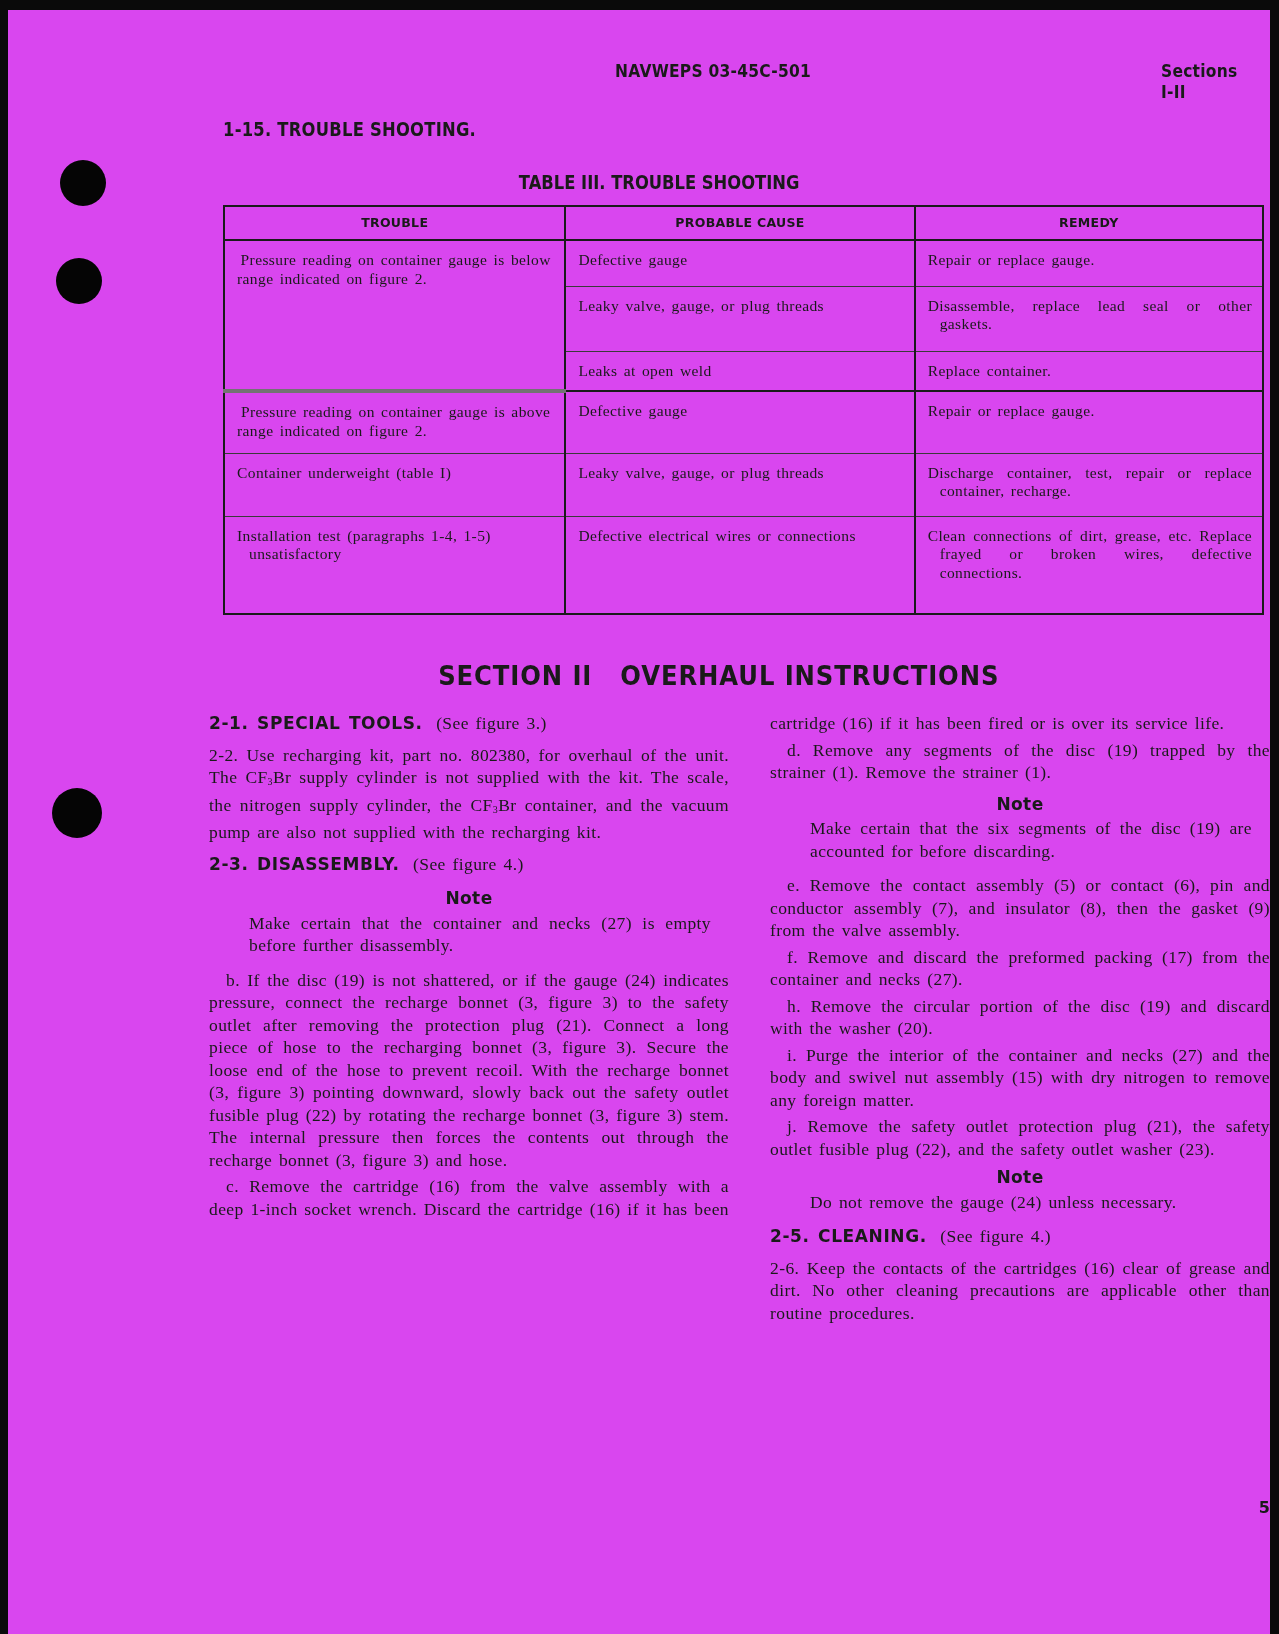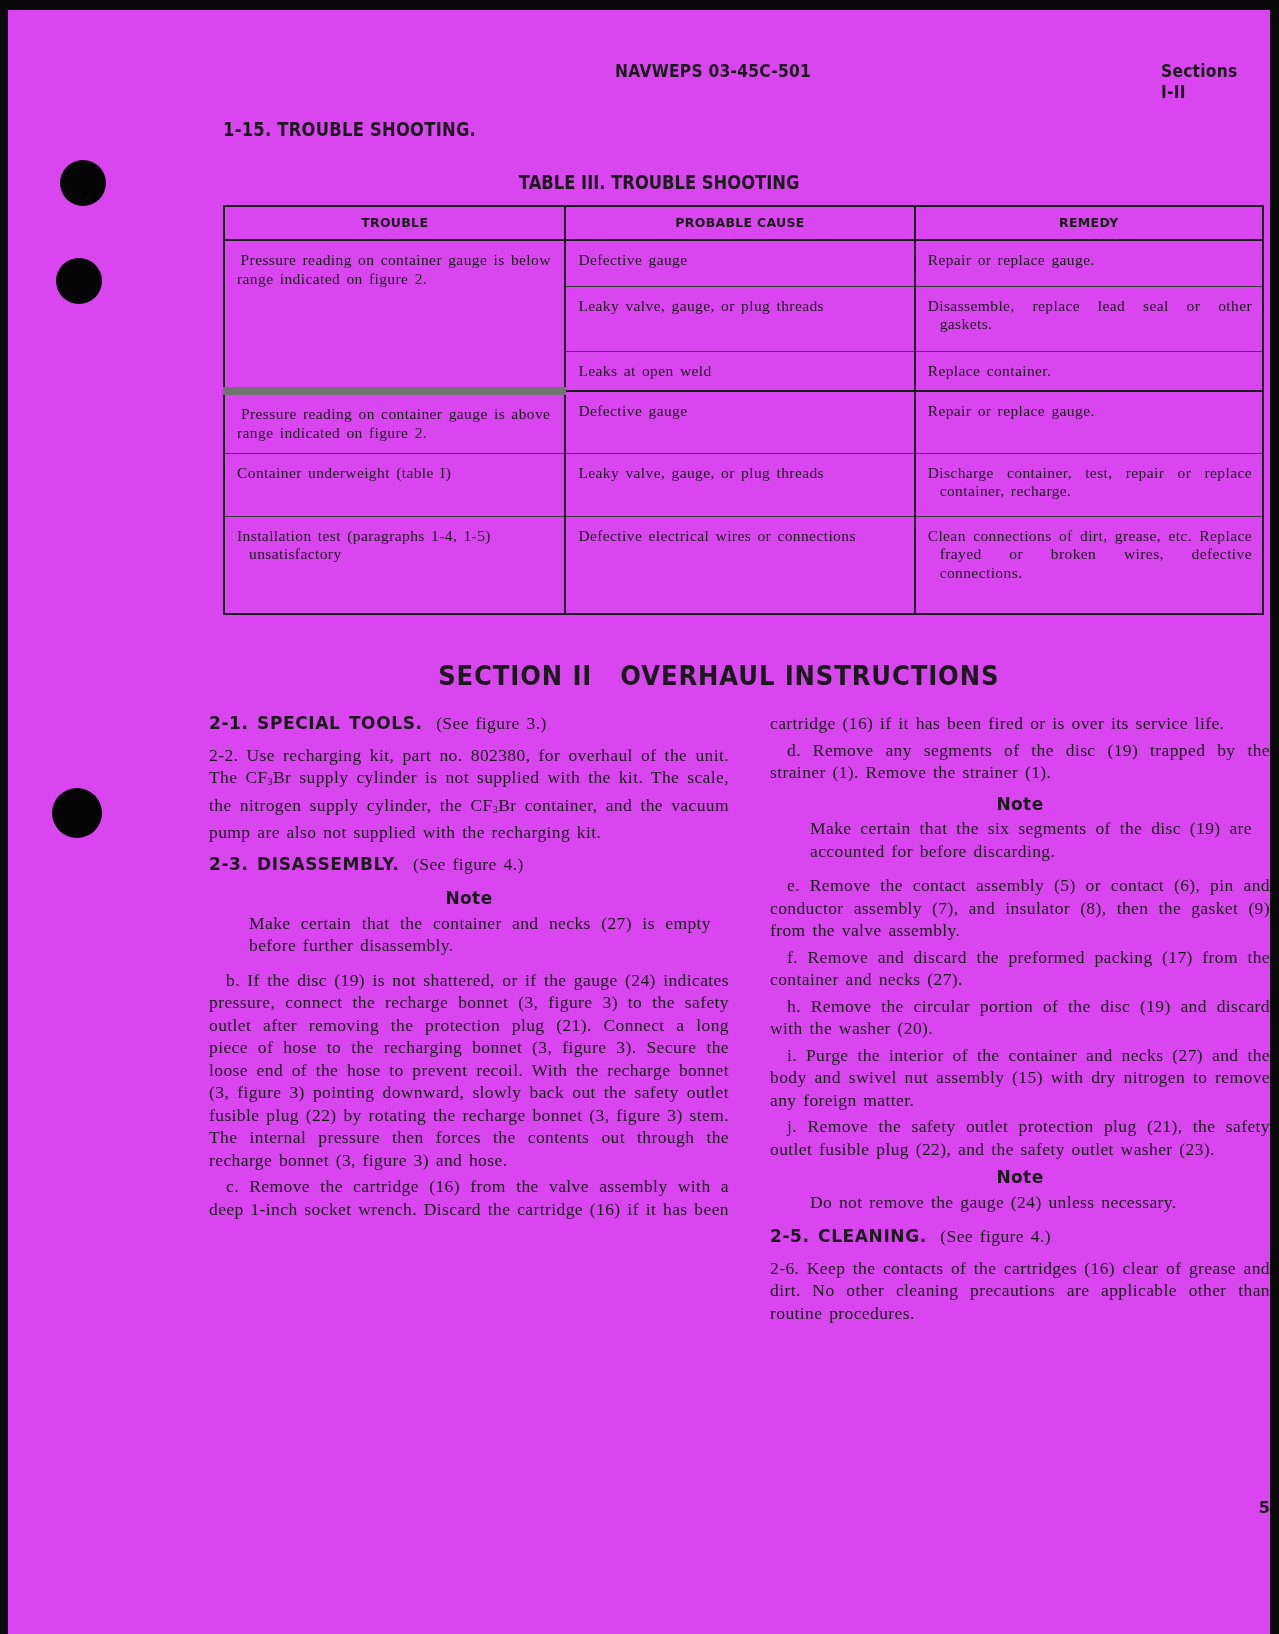--- a/index.html
+++ b/index.html
@@ -98,21 +98,21 @@
       </colgroup>
     <thead>
       <tr>
         <th class="sans">TROUBLE</th>
         <th class="sans">PROBABLE CAUSE</th>
         <th class="sans">REMEDY</th>
       </tr>
     </thead>
     <tbody>
       <tr style="height:46px;">
-        <td rowspan="3" class="trouble" style="border-bottom:8px solid #737373;">
+        <td rowspan="3" class="trouble" style="border-bottom:4px solid #737373;">
             <span class="center-cont">Pressure reading on container gauge is below range indicated on figure 2.</span>
           </td>
         <td>Defective gauge</td>
         <td>Repair or replace gauge.</td>
       </tr>
       <tr style="height:65px;">
         <td>Leaky valve, gauge, or plug threads</td>
         <td>
             <span class="hang">Disassemble, replace lead seal or other gaskets.</span>
           </td>

